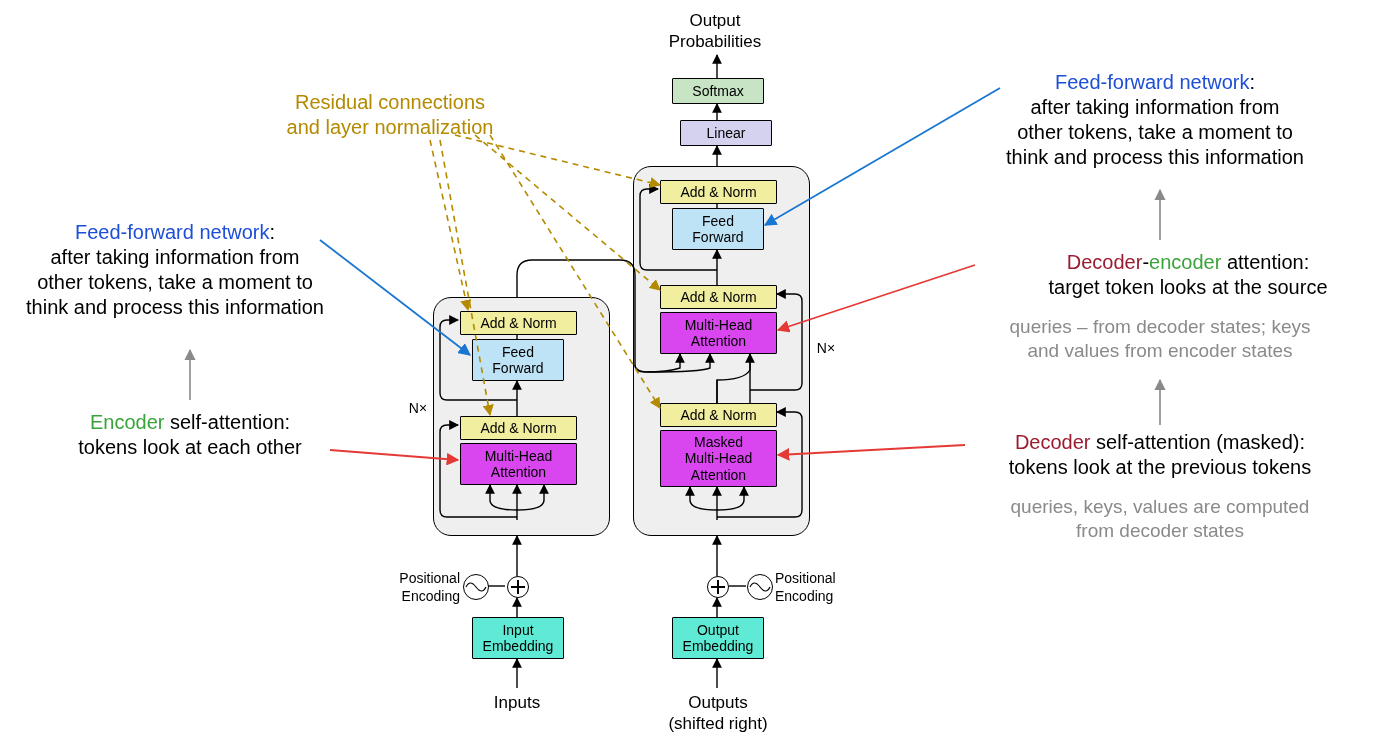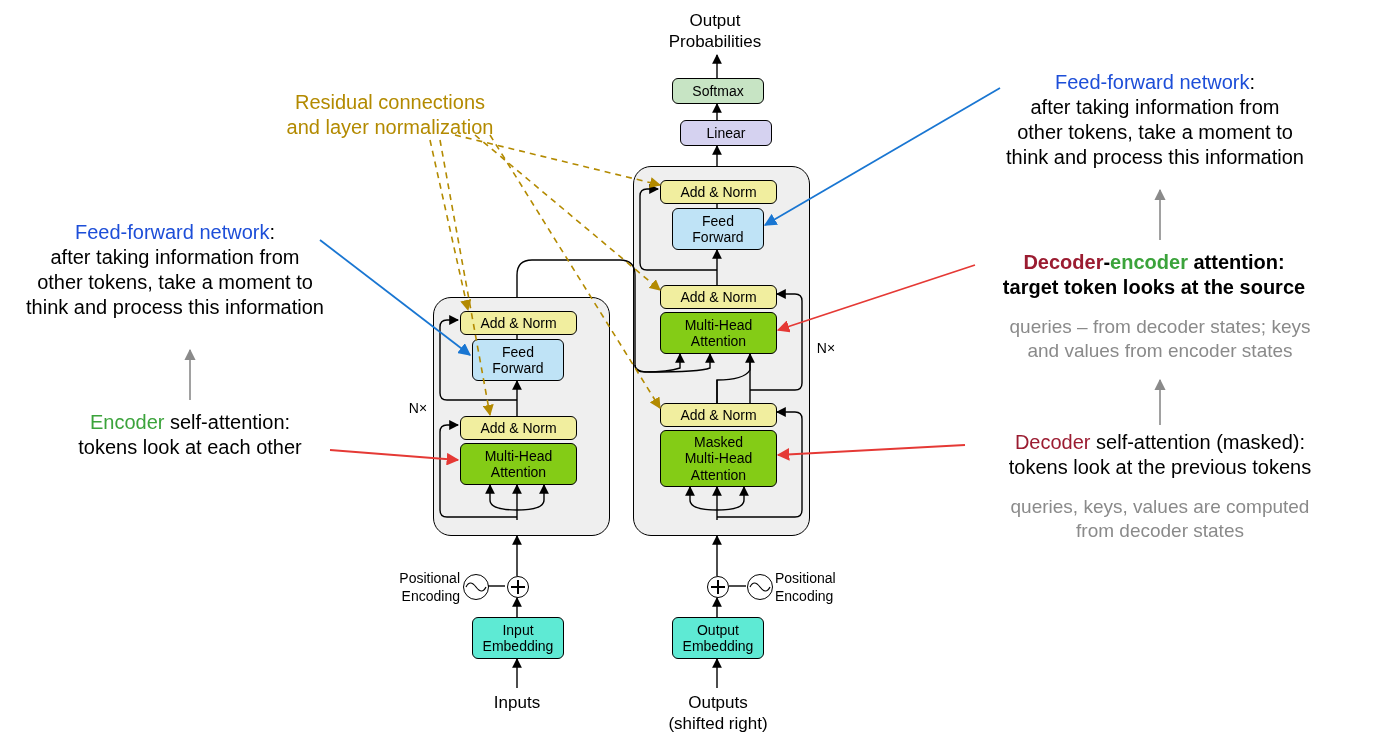--- a/index.html
+++ b/index.html
@@ -7,24 +7,24 @@
   .abs{position:absolute;}
   .lbl{font-size:17px;line-height:1.25;text-align:center;}
   .small{font-size:14px;}
   .gray{color:#8a8a8a;}
   .gold{color:#b38a00;}
   .blue{color:#1d4ed8;}
   .green{color:#3ba33b;}
   .maroon{color:#9b1c31;}
 
   
-  .block{position:absolute;border:1px solid #000;border-radius:6px;text-align:center;font-size:14px;line-height:1.15;display:flex;align-items:center;justify-content:center;}
+  .block{position:absolute;border:1px solid #000;border-radius:1px;text-align:center;font-size:14px;line-height:1.15;display:flex;align-items:center;justify-content:center;}
   .addnorm{background:#f1ee9f;}
   .ff{background:#bfe3f6;}
-  .mha{background:#84cc16;}
+  .mha{background:#d946ef;}
   .softmax{background:#c7e4c4;}
   .linear{background:#d5d2f0;}
   .embed{background:#5eead4;}
   .stack{position:absolute;background:#efefef;border:1px solid #000;border-radius:18px;}
   .plus-circle{position:absolute;width:20px;height:20px;border:1px solid #000;border-radius:50%;background:#fff;}
   .plus-circle::before,.plus-circle::after{content:"";position:absolute;background:#000;}
   .plus-circle::before{left:9px;top:3px;width:2px;height:14px;}
   .plus-circle::after{top:9px;left:3px;height:2px;width:14px;}
   .pe-circle{position:absolute;width:24px;height:24px;border:1px solid #000;border-radius:50%;background:#fff;}
   .pe-circle svg{width:24px;height:24px;}
@@ -125,21 +125,21 @@
   <span>after taking information from</span><br>
   <span>other tokens, take a moment to</span><br>
   <span>think and process this information</span>
 </div>
 
 <div class="abs lbl" style="left:50px;top:410px;width:280px;font-size:20px;">
   <span class="green">Encoder</span><span> self-attention:</span><br>
   <span>tokens look at each other</span>
 </div>
 
-<div class="abs lbl" style="left:969px;top:250px;width:370px;font-size:20px;font-weight:bold;">
+<div class="abs lbl" style="left:1003px;top:250px;width:370px;font-size:20px;">
   <span class="maroon">Decoder</span><span>-</span><span class="green">encoder</span><span> attention:</span><br>
   <span>target token looks at the source</span>
 </div>
 <div class="abs lbl gray" style="left:975px;top:315px;width:370px;font-size:19px;">
   <span>queries – from decoder states; keys</span><br>
   <span>and values from encoder states</span>
 </div>
 
 <div class="abs lbl" style="left:960px;top:430px;width:400px;font-size:20px;">
   <span class="maroon">Decoder</span><span> self-attention (masked):</span><br>

